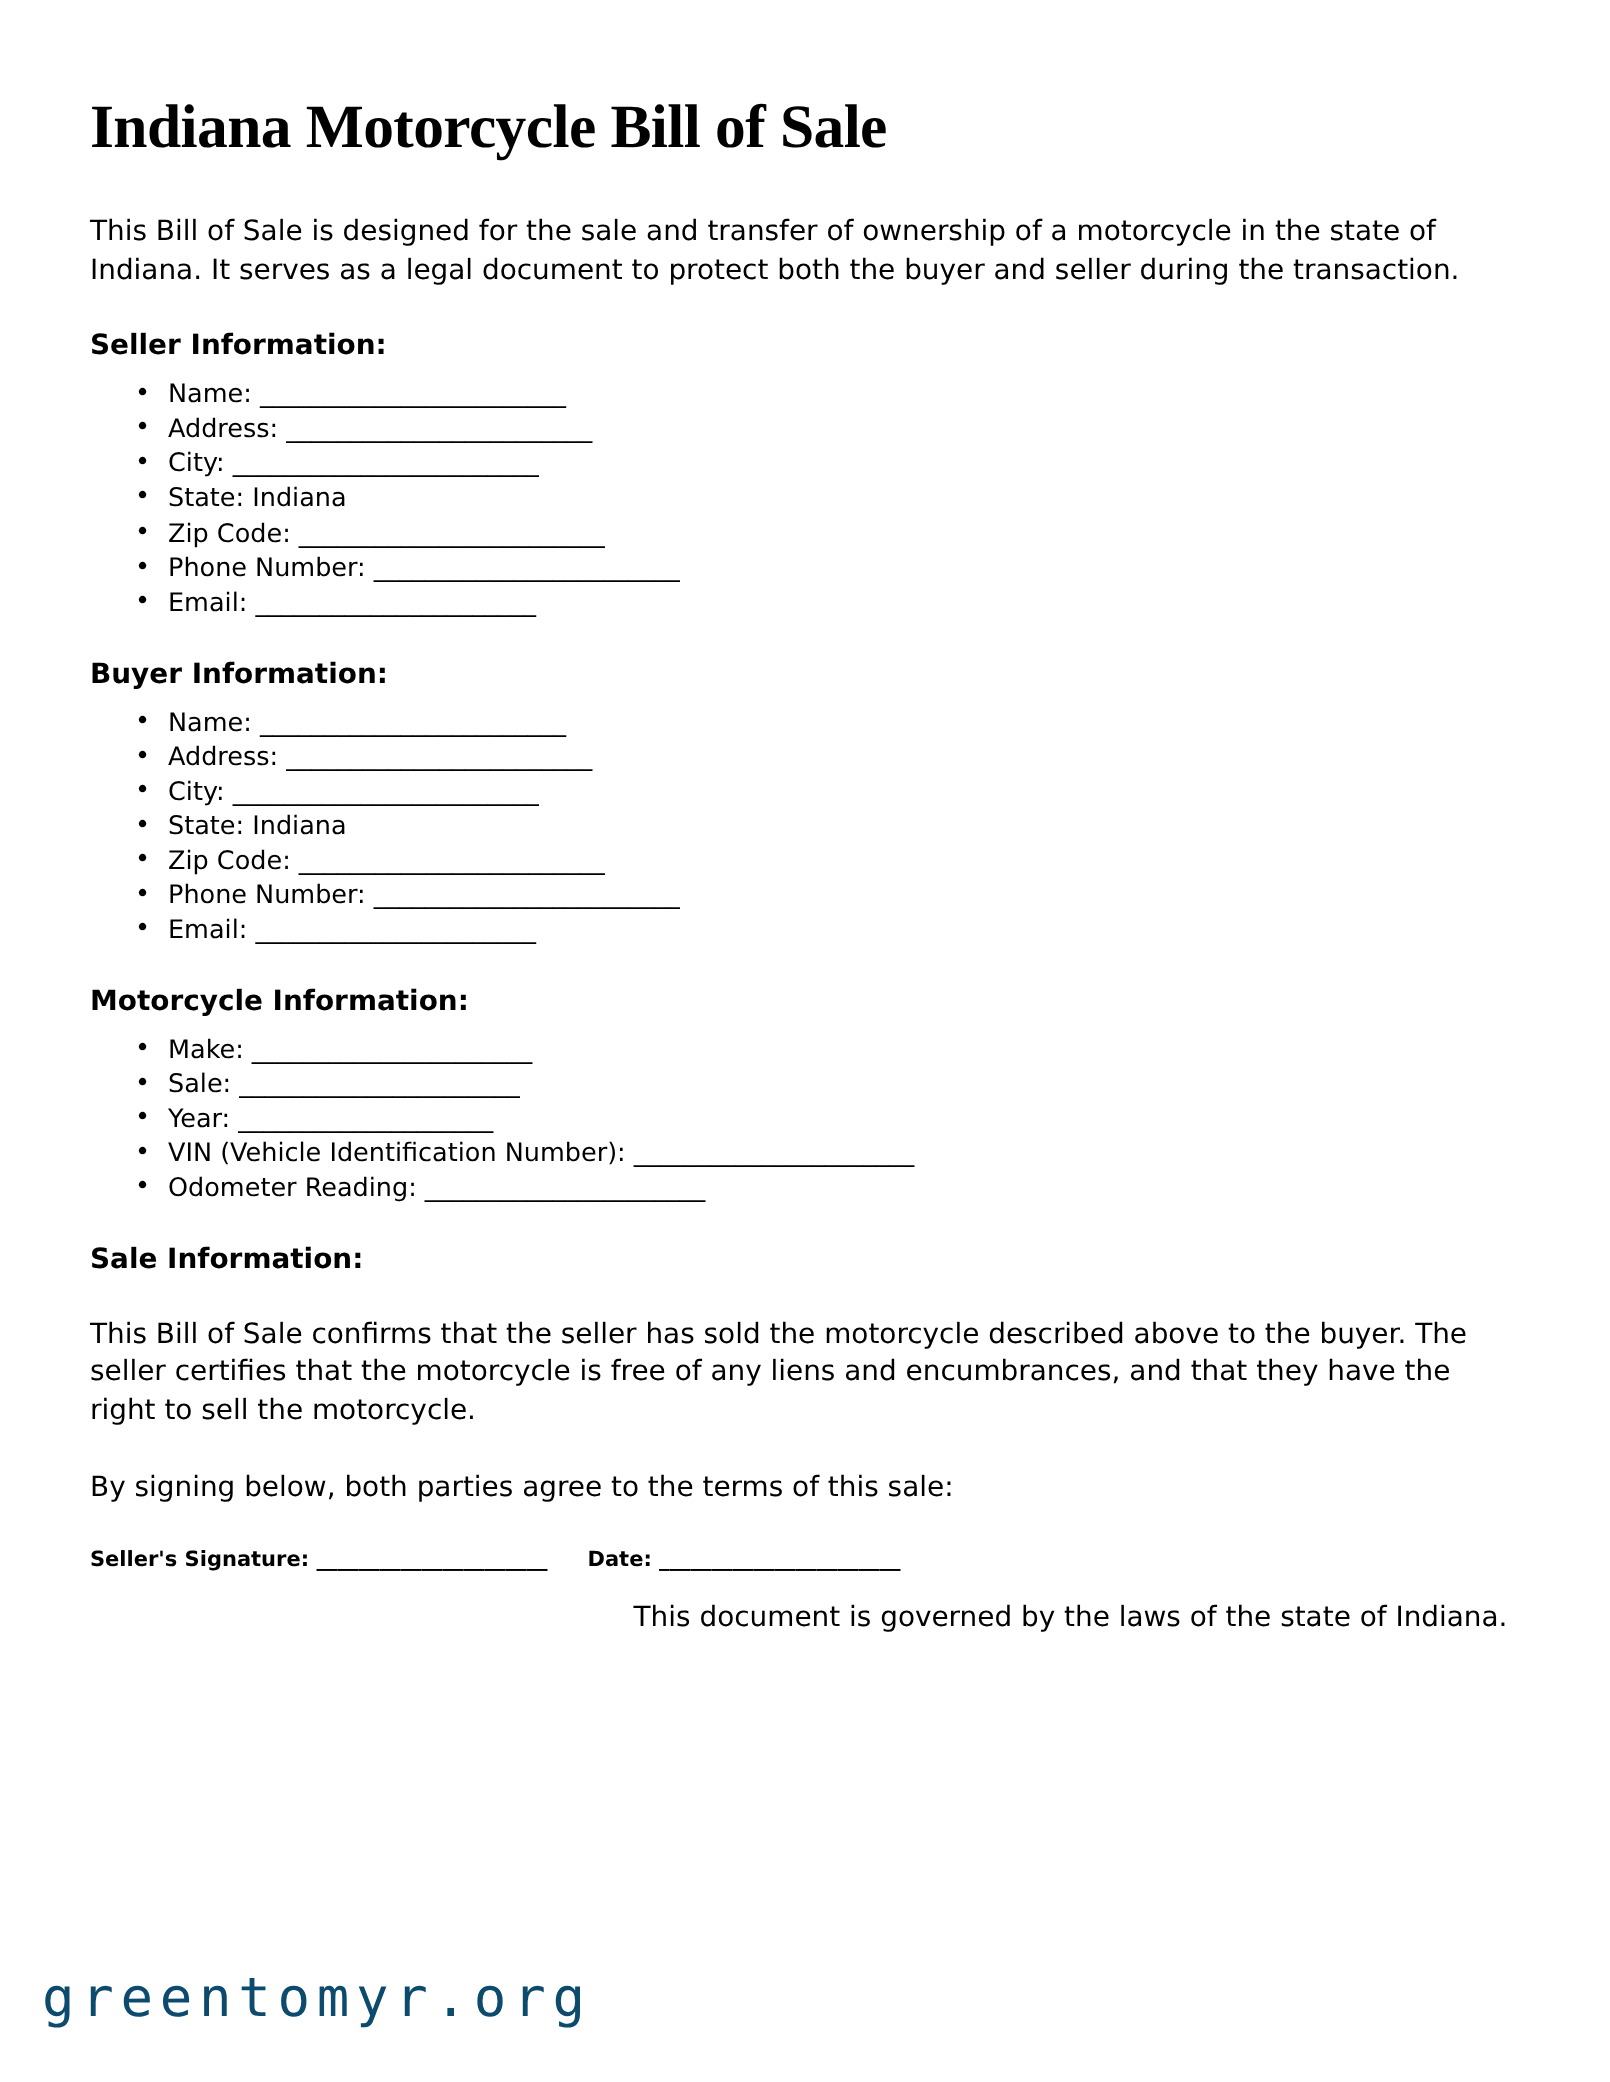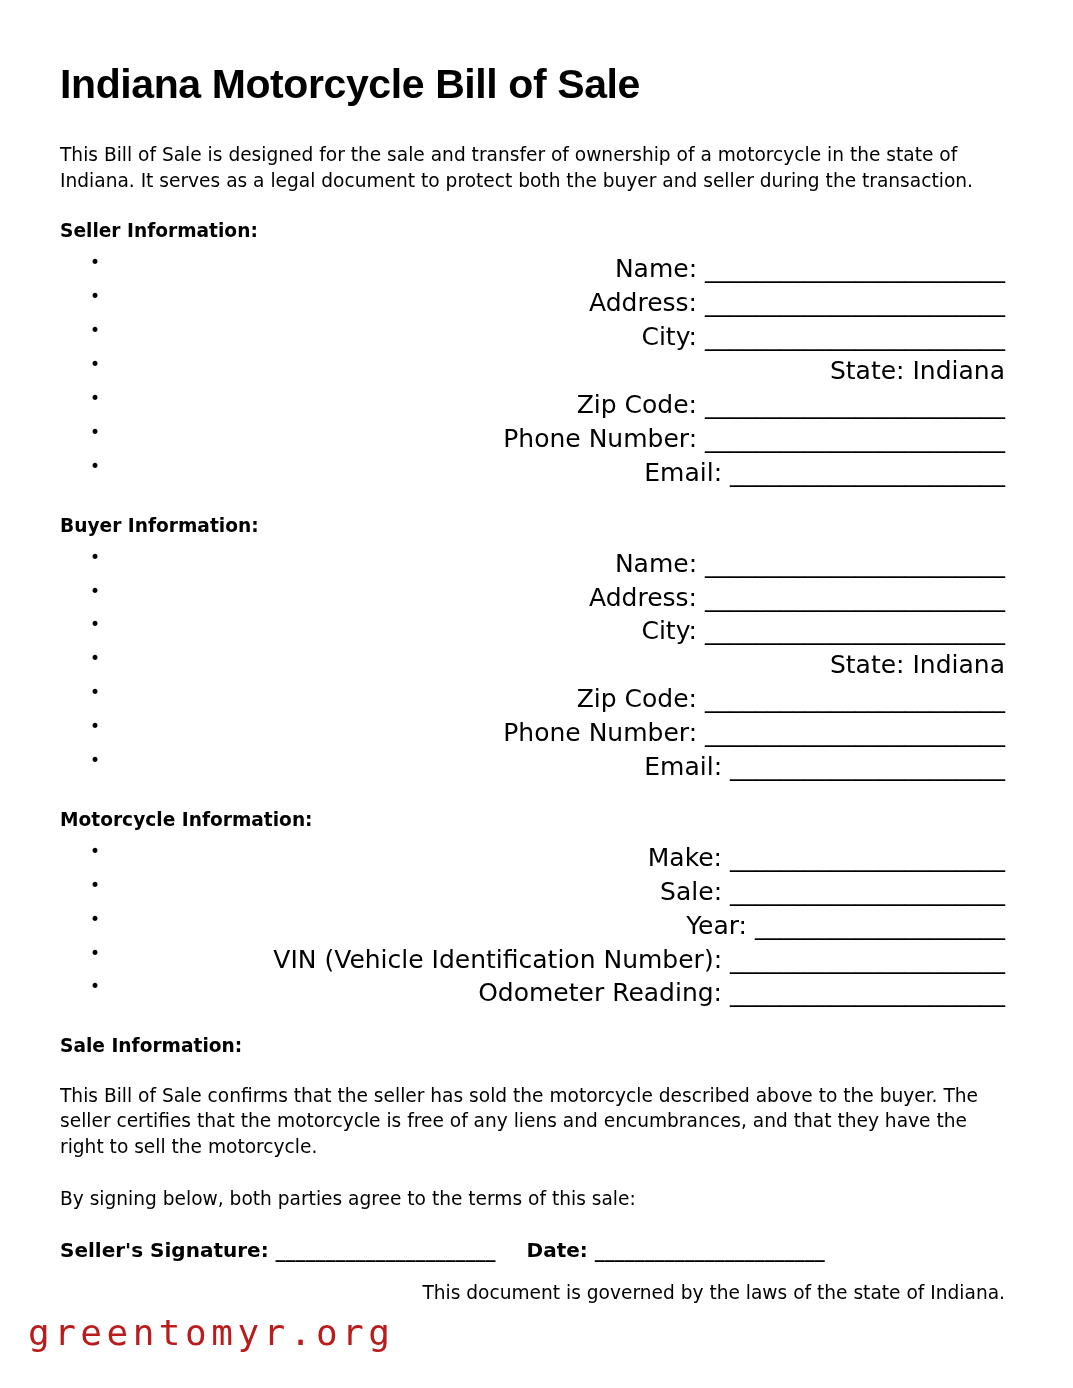--- a/index.html
+++ b/index.html
@@ -22,55 +22,54 @@
     height: 1388px;
     box-sizing: border-box;
     padding: 62px 68px 0 60px;
   }
   h1.doc-title {
     font-size: 41px;
     font-weight: bold;
     letter-spacing: -0.4px;
     line-height: 1.12;
     margin: 0 0 34px 0;
-    font-family: Liberation Sans, sans-serif;
+    font-family: Liberation Serif, serif;
   }
   p.para {
     font-size: 18.6px;
     line-height: 1.38;
     margin: 0 0 26px 0;
     max-width: 948px;
   }
   h2.section-heading {
     font-size: 18.6px;
     font-weight: bold;
     margin: 0 0 9px 0;
     line-height: 1.3;
   }
   ul.field-list {
     list-style: none;
     margin: 0 0 24px 0;
     padding: 0 0 0 52px;
   }
   ul.field-list li {
-    font-size: 25px;
+    font-size: 17px;
     line-height: 1.355;
     position: relative;
     white-space: nowrap;
-    text-align: right;
   }
   ul.field-list li::before {
     content: "\2022";
     position: absolute;
     left: -22px;
     top: -1px;
     font-size: 17px;
   }
   .sig-row {
-    font-size: 20px;
+    font-size: 14px;
     font-weight: bold;
     margin: 0 0 16px 0;
     white-space: nowrap;
     line-height: 1.35;
   }
   .sig-row .sig-gap {
     display: inline-block;
     width: 17px;
   }
   .closing-line {
@@ -79,21 +78,21 @@
     margin: 16px 0 0 0;
     text-align: right;
   }
   .watermark {
     position: absolute;
     left: 28px;
     top: 1312px;
     font-family: "DejaVu Sans Mono", "Liberation Mono", monospace;
     font-size: 36px;
     letter-spacing: 4.5px;
-    color: #b91c1c;
+    color: #0c4a6e;
     white-space: nowrap;
   }
   .mt-gap { margin-top: 4px; }
 </style>
 </head>
 <body>
 
 <div class="page">
 
   <h1 class="doc-title">Indiana Motorcycle Bill of Sale</h1>

